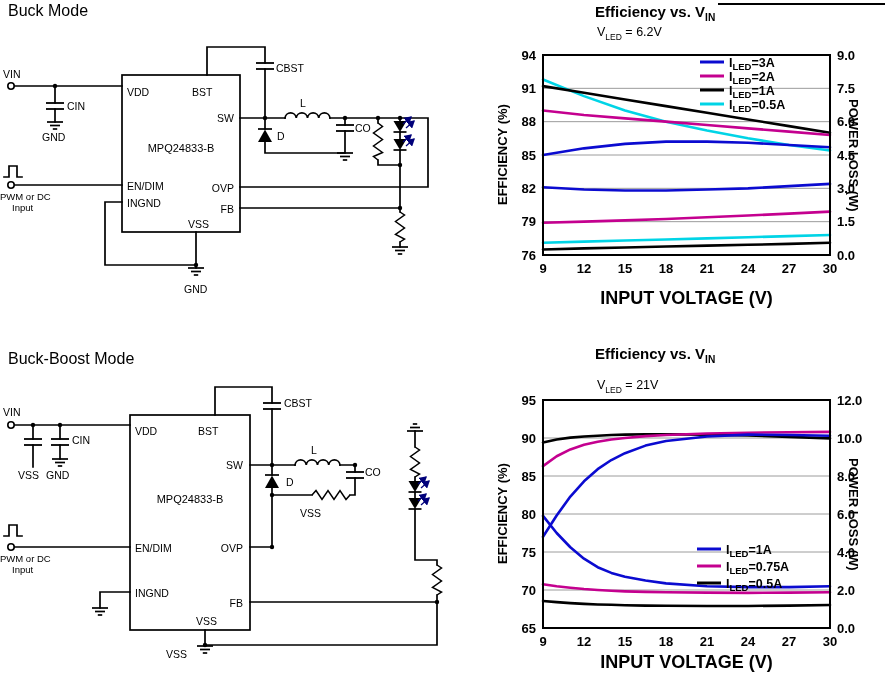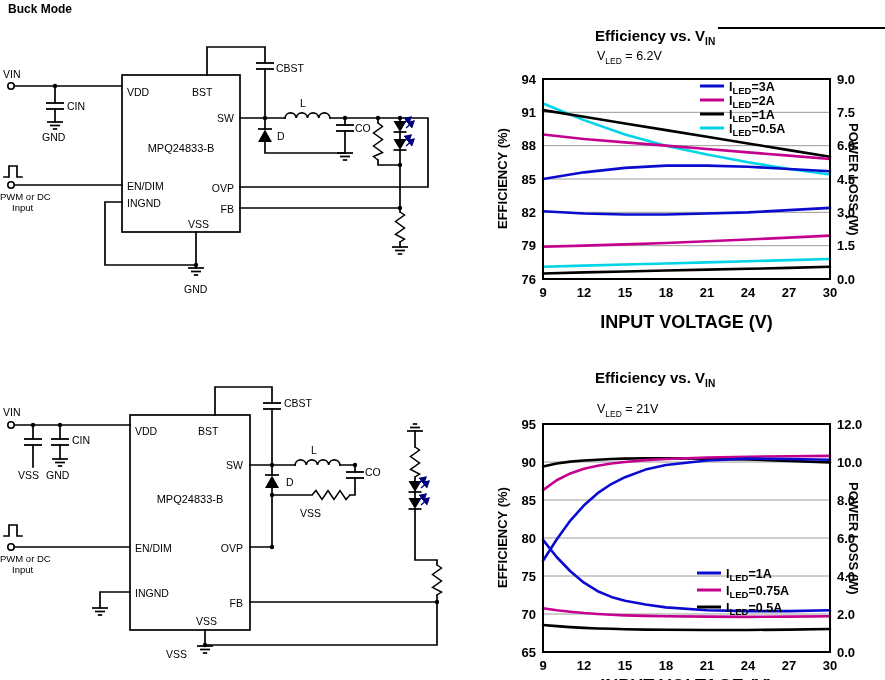--- a/index.html
+++ b/index.html
@@ -1,19 +1,19 @@
 <!DOCTYPE html>
 <html><head>
 <meta charset="utf-8">
 <style>
   html,body{margin:0;padding:0;background:#fff;}
   .page{position:relative;width:885px;height:680px;background:#fff;
         font-family:"Liberation Sans",sans-serif;color:#000;overflow:hidden;}
-  .sec-title{position:absolute;font-size:12px;font-weight:bold;}
-  .chart-block{position:absolute;width:415px;margin-top:24px;}
+  .sec-title{position:absolute;font-size:16px;font-weight:normal;}
+  .chart-block{position:absolute;width:415px;}
   .chart-title{position:absolute;font-size:15px;font-weight:bold;white-space:nowrap;}
   .chart-sub{position:absolute;font-size:12.5px;white-space:nowrap;text-align:right;}
   sub{font-size:68%;}
   .page-rule{position:absolute;background:#000;height:2px;}
   .axis-y{position:absolute;font-size:13px;font-weight:bold;writing-mode:vertical-rl;
           text-align:center;width:18px;line-height:18px;}
   .axis-y.left{transform:rotate(180deg);}
   .axis-x{position:absolute;font-size:18px;font-weight:bold;text-align:center;}
   svg.schem{position:absolute;left:0;}
   svg.schem text{font-family:"Liberation Sans",sans-serif;font-size:10.5px;fill:#000;}
@@ -25,20 +25,21 @@
   .icbox{fill:none;stroke:#000;stroke-width:1.7;}
   .dot{fill:#000;}
   .chart-svg{position:absolute;left:0;}
 </style>
 </head>
 <body>
 
 <div class="page">
 
   <div class="sec-title" style="left:8px;top:2px;">Buck Mode</div>
+  <div class="sec-title" style="left:8px;top:350px;">Buck-Boost Mode</div>
 
   <svg class="schem" style="top:25px;" width="460" height="325" viewBox="0 0 460 325">
     <defs>
       <marker id="ah" markerWidth="7" markerHeight="7" refX="5" refY="3.5" orient="auto">
         <path d="M0,0 L6,3.5 L0,7 Z" fill="#00007a"></path>
       </marker>
       <g id="gnd" stroke="#000" stroke-width="1.7">
         <line x1="-8" y1="0" x2="8" y2="0"></line>
         <line x1="-5" y1="3.5" x2="5" y2="3.5"></line>
         <line x1="-2.2" y1="7" x2="2.2" y2="7"></line>

